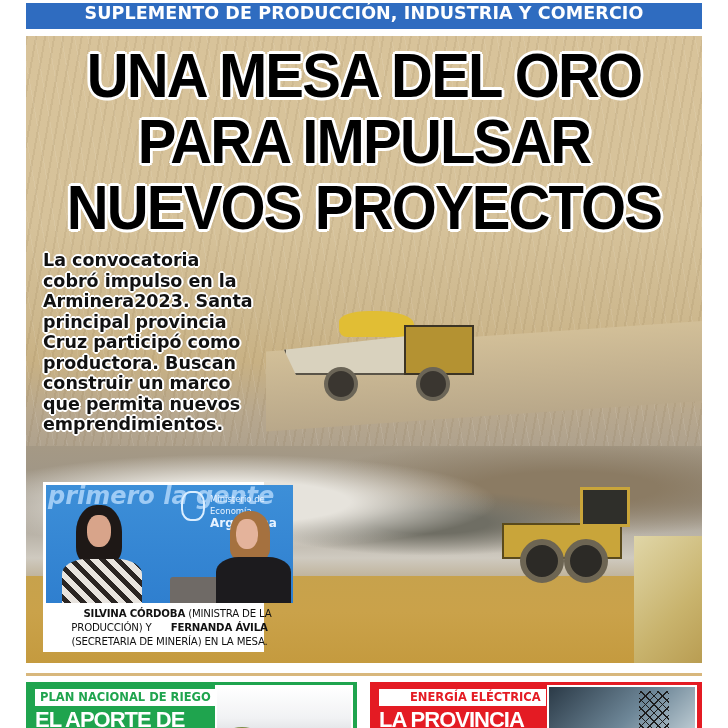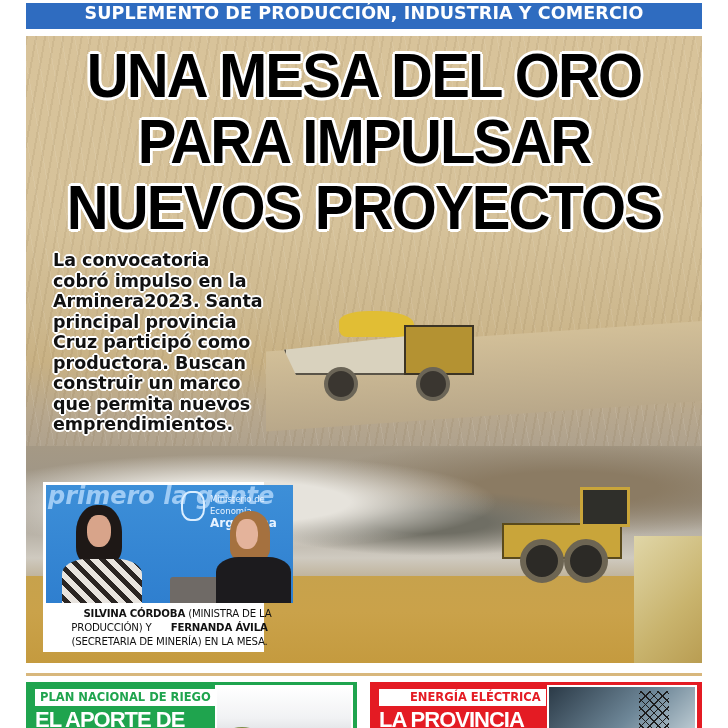--- a/index.html
+++ b/index.html
@@ -67,21 +67,21 @@
     position: absolute; left: 0; top: 6px; width: 676px; text-align: center;
     font-family: "Liberation Sans", sans-serif; font-weight: bold;
     font-size: 63px; line-height: 66px; letter-spacing: -2px;
     color: #000;
     text-shadow: 3px 0 0 #fff, -3px 0 0 #fff, 0 3px 0 #fff, 0 -3px 0 #fff,
                  2px 2px 0 #fff, -2px -2px 0 #fff, 2px -2px 0 #fff, -2px 2px 0 #fff;
     transform: scaleX(0.92);
   }
 
   .lede {
-    position: absolute; left: 27px; top: 214px; width: 240px;
+    position: absolute; left: 17px; top: 214px; width: 240px;
     font-family: "DejaVu Sans", sans-serif; font-weight: bold;
     font-size: 17.5px; line-height: 20.5px; color: #111;
     text-shadow: 2px 0 0 #fff, -2px 0 0 #fff, 0 2px 0 #fff, 0 -2px 0 #fff,
                  1px 1px 0 #fff, -1px -1px 0 #fff, 1px -1px 0 #fff, -1px 1px 0 #fff;
   }
 
   .inset {
     position: absolute; left: 17px; top: 446px; width: 221px; height: 170px;
     background: #fff; padding: 3px;
   }

